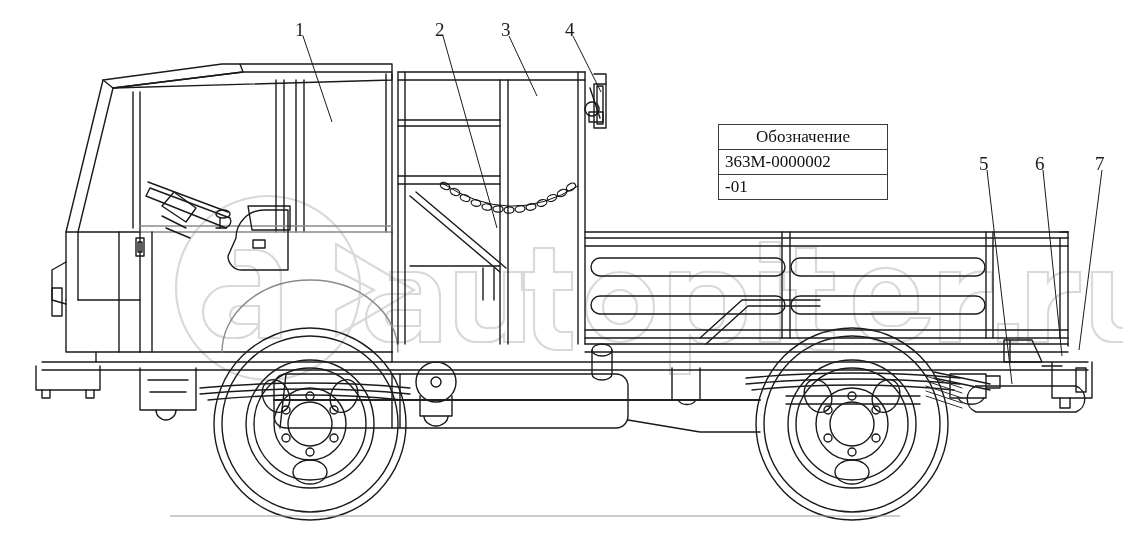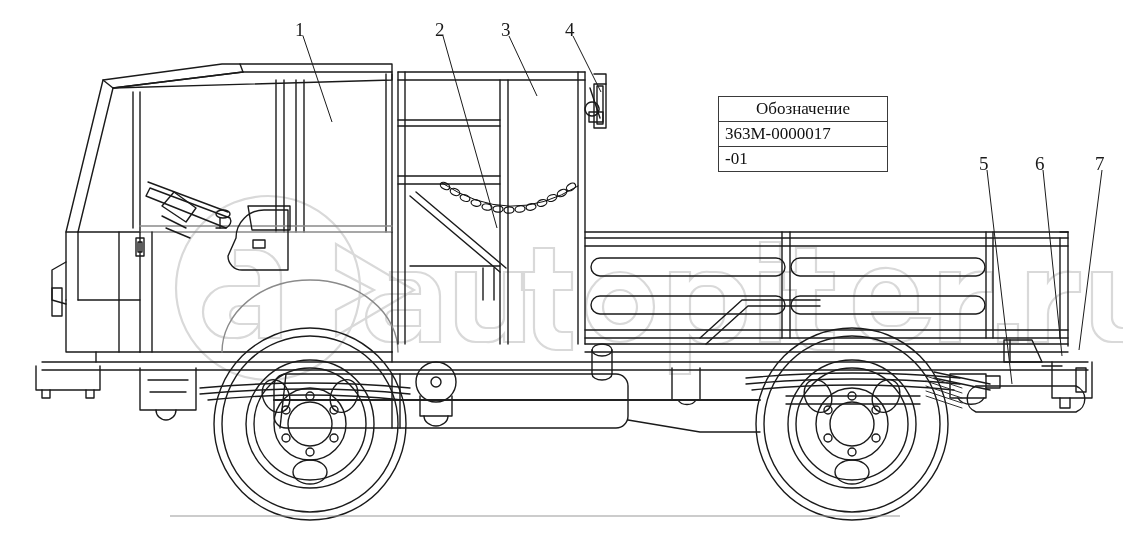--- a/index.html
+++ b/index.html
@@ -1,21 +1,21 @@
 <!DOCTYPE html>
 <html><head>
 <meta charset="utf-8">
 <style>
   html,body{margin:0;padding:0;background:#ffffff;}
   body{width:1123px;height:537px;font-family:"Liberation Serif",serif;overflow:hidden;}
   #stage{position:relative;width:1123px;height:537px;background:#fff;}
   #stage svg{position:absolute;left:0;top:0;}
   .lbl{position:absolute;font-family:"Liberation Serif",serif;font-size:19px;color:#1a1a1a;line-height:1;}
   
-  #spec-table{position:absolute;left:718px;top:96px;width:170px;border:1px solid #3a3a3a;
+  #spec-table{position:absolute;left:718px;top:124px;width:170px;border:1px solid #3a3a3a;
       background:#fff;border-collapse:collapse;}
   #spec-table td{border:1px solid #3a3a3a;font-family:"Liberation Serif",serif;font-size:17px;
       color:#111;padding:2px 6px;height:20px;white-space:nowrap;}
   .t-center{text-align:center;}
   .t-left{text-align:left;}
   .t-right{text-align:left;}
 </style>
 </head>
 <body>
 
@@ -366,21 +366,21 @@
   <div class="lbl" style="left:979px;top:154px;">5</div>
   <div class="lbl" style="left:1035px;top:154px;">6</div>
   <div class="lbl" style="left:1095px;top:154px;">7</div>
 
   <table id="spec-table">
     <tbody>
         <tr>
       <td class="t-center">Обозначение</td>
     </tr>
     <tr>
-      <td class="t-left">363М-0000017</td>
+      <td class="t-left">363М-0000002</td>
     </tr>
     <tr>
       <td class="t-right">-01</td>
     </tr>
   </tbody>
     </table>
 
 </div>
 
 </body></html>

